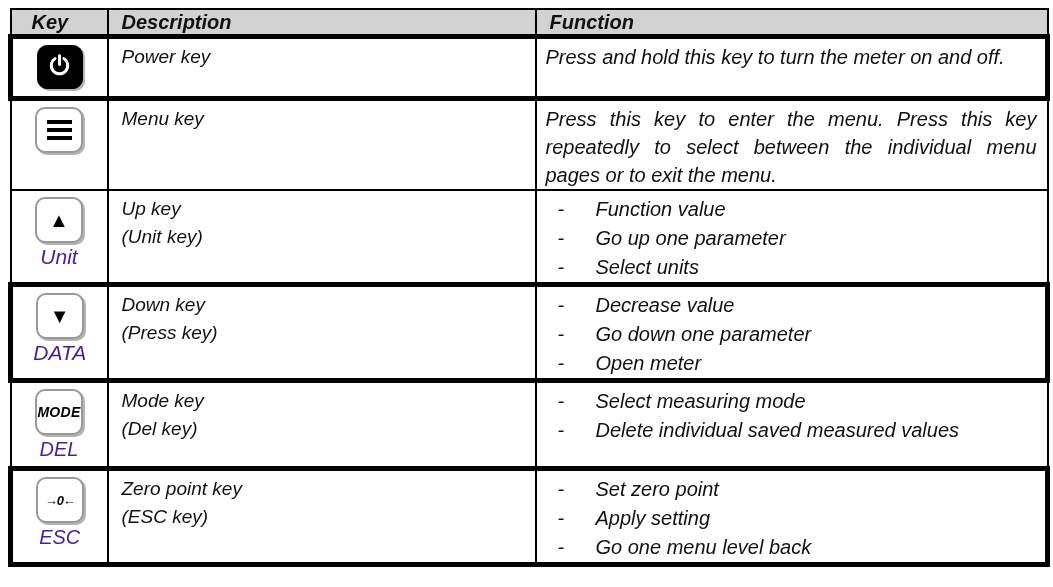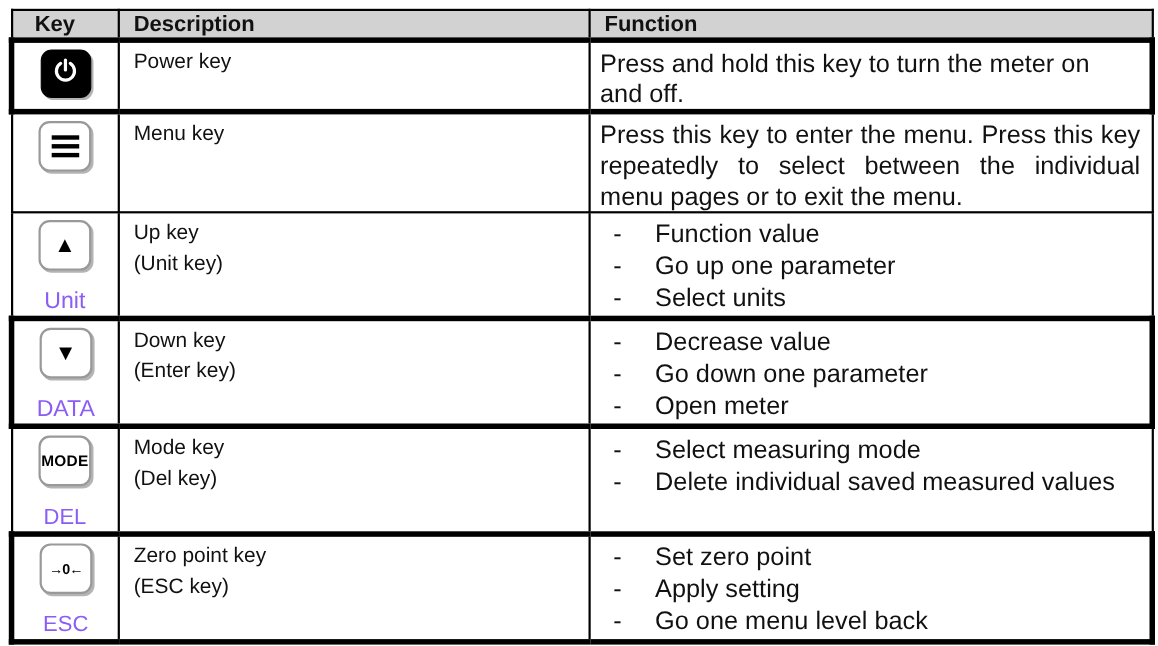--- a/index.html
+++ b/index.html
@@ -16,20 +16,21 @@
   table.keys {
     position: absolute; left: 8px; top: 8px;
     width: 1037px;
     border-collapse: collapse;
     table-layout: fixed;
   }
   th, td {
     border: 2px solid #000;
     vertical-align: top;
     box-sizing: border-box;
+    font-style: italic;
   }
   
   tr.boxed > td { border-top-width: 5px; border-bottom-width: 5px; }
   tr.boxed > td:first-child { border-left-width: 5px; }
   tr.boxed > td:last-child  { border-right-width: 5px; }
 
   thead th {
     background: #d2d2d2;
     font-size: 20px;
     font-weight: bold;
@@ -61,25 +62,25 @@
   .keybtn.white { background: #fff; border: 2px solid #999999; }
   tr.r-enter .keybtn { height: 34px; margin-top: 0; }
 
   .menu-bars { display: flex; flex-direction: column; gap: 4px; }
   .menu-bars .bar { width: 25px; height: 4px; background: #000; }
 
   .tri { font-size: 20px; line-height: 20px; color: #000; }
   .mode-txt { font-size: 14px; font-weight: bold; letter-spacing: 0.3px; color: #000; }
   .zero-txt { font-size: 13px; font-weight: bold; color: #000; letter-spacing: -1px; }
 
-  .key-label { font-size: 21px; line-height: 24px; margin-top: 16px; color: #8b5cf6; }
+  .key-label { font-size: 21px; line-height: 24px; margin-top: 2px; color: #4c1d95; }
   tr.r-mode .key-label, tr.r-zero .key-label { font-size: 20px; }
 
   .desc-cell { font-size: 19px; line-height: 28px; padding: 4px 8px 0 13px; }
-  .fn-cell   { font-size: 23px; line-height: 28px; padding: 4px 10px 0 9px; }
+  .fn-cell   { font-size: 20px; line-height: 28px; padding: 4px 10px 0 9px; }
   .fn-para.justify { text-align: justify; }
   .fn-item { display: flex; line-height: 29px; }
   .fn-item .dash { flex: 0 0 50px; padding-left: 12px; box-sizing: border-box; }
   .fn-item .fn-text { flex: 1 1 auto; padding-right: 4px; }
 </style>
 </head>
 <body>
 
 <div class="page">
   <table class="keys">
@@ -164,21 +165,21 @@
 
       <tr class="boxed r-down">
         <td class="key-cell">
           <div class="keybtn white">
             <span class="tri">▼</span>
           </div>
           <div class="key-label">DATA</div>
         </td>
         <td class="desc-cell">
           <div>Down key</div>
-          <div>(Enter key)</div>
+          <div>(Press key)</div>
         </td>
         <td class="fn-cell">
           <div class="fn-item">
             <span class="dash">-</span>
             <span class="fn-text">Decrease value</span>
           </div>
           <div class="fn-item">
             <span class="dash">-</span>
             <span class="fn-text">Go down one parameter</span>
           </div>

